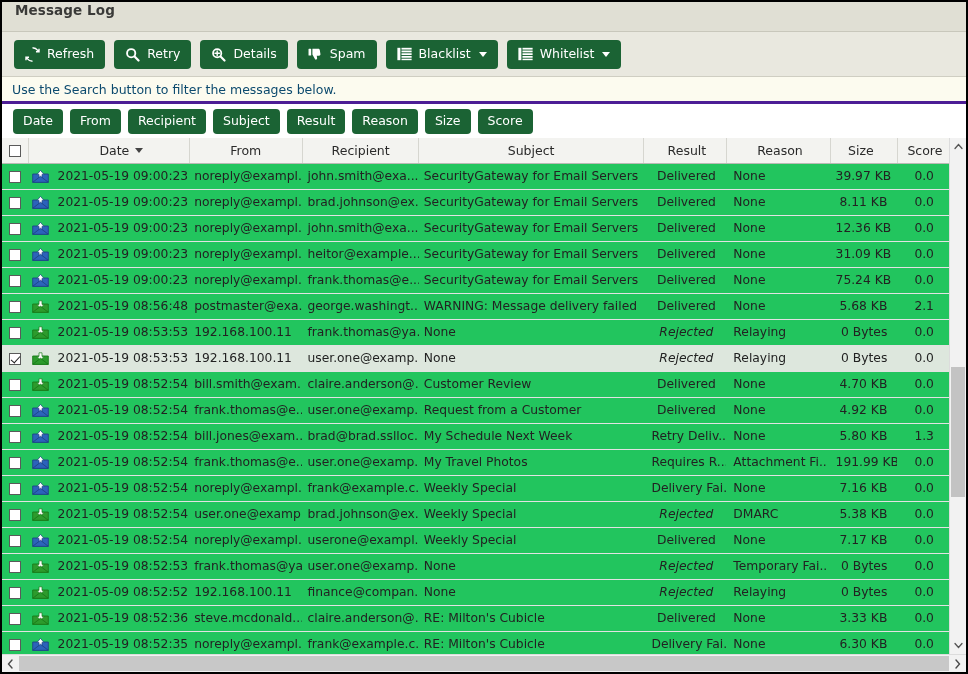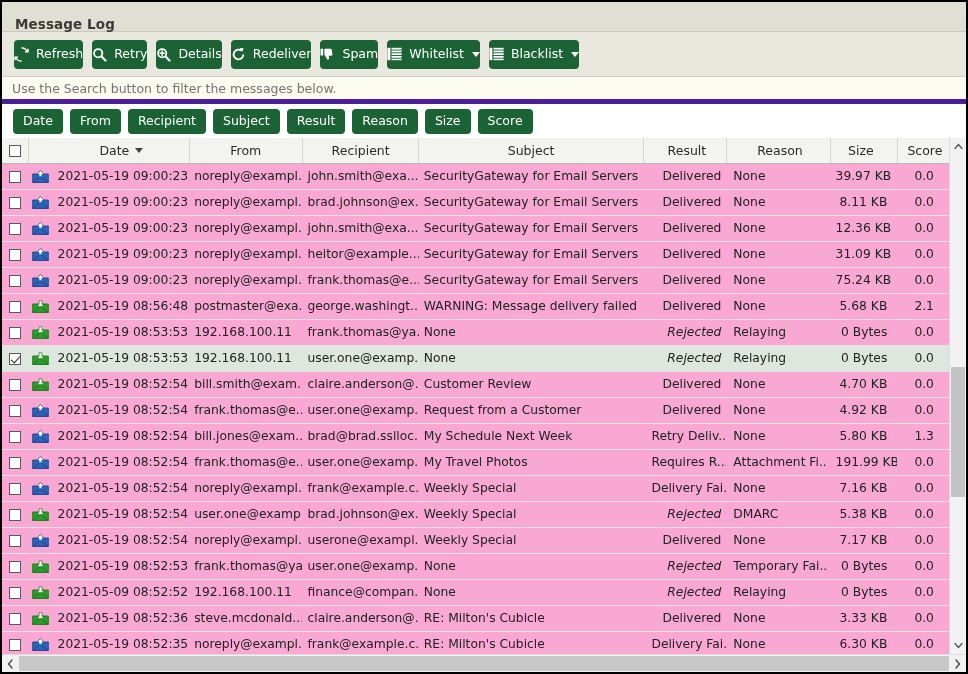--- a/index.html
+++ b/index.html
@@ -19,21 +19,21 @@
     flex-direction: column;
   }
 
   
   .titlebar {
     height: 30px;
     background: #e0dfd4;
     border-bottom: 1px solid #c8c7bb;
     display: flex;
     align-items: flex-start;
-    padding: 14px 0 0 13px;
+    padding: 0 0 0 13px;
     flex: none;
   }
   .titlebar .title {
     font-size: 13.5px;
     font-weight: bold;
     color: #3a3a38;
     letter-spacing: .1px;
   }
 
   
@@ -46,21 +46,21 @@
     padding: 0 0 0 12px;
     gap: 9px;
     flex: none;
   }
   .btn {
     background: #1b6334;
     color: #ffffff;
     border: none;
     border-radius: 4px;
     height: 29px;
-    padding: 0 0;
+    padding: 0 11px;
     display: inline-flex;
     align-items: center;
     gap: 7px;
     font-size: 12.5px;
     font-family: "DejaVu Sans", "Liberation Sans", sans-serif;
     cursor: pointer;
     white-space: nowrap;
     line-height: 1;
   }
   .btn .ic { display: inline-flex; align-items: center; justify-content: center; width: 15px; height: 15px; }
@@ -70,26 +70,26 @@
     border-left: 4.5px solid transparent;
     border-right: 4.5px solid transparent;
     border-top: 5.5px solid #ffffff;
     margin-left: 1px;
   }
 
   
   .infobar {
     height: 27px;
     background: #fcfbef;
-    border-bottom: 5px solid #4c1d95;
+    border-bottom: 3px solid #4c1d95;
     display: flex;
     align-items: center;
     padding-left: 10px;
     font-size: 12.5px;
-    color: #737373;
+    color: #0c4a6e;
     flex: none;
   }
 
   
   .filterbar {
     height: 34px;
     background: #ffffff;
     display: flex;
     align-items: center;
     padding: 0 0 0 11px;
@@ -169,30 +169,30 @@
   table.grid td {
     height: 26px;
     border-bottom: 1px solid #e2e2e2;
     padding: 0 5px;
     color: #222222;
     white-space: nowrap;
     overflow: hidden;
     text-overflow: clip;
     vertical-align: middle;
   }
-  tr.row { background: #f9a8d4; cursor: pointer; }
+  tr.row { background: #22c55e; cursor: pointer; }
   tr.row.selected { background: #dde7dd; }
 
   .c-chk { width: 26px; text-align: center; padding: 0 !important; }
   .c-icon { width: 24px; text-align: center; padding: 0 !important; }
   .c-date { width: 135px; text-align: left; padding-left: 5px !important; }
   .c-from { width: 112px; text-align: left; }
   .c-rcpt { width: 115px; text-align: right; }
   .c-subj { width: 222px; text-align: left; }
-  .c-result { width: 82px; text-align: right; padding-left: 8px !important; }
+  .c-result { width: 82px; text-align: center; padding-left: 8px !important; }
   .c-reason { width: 103px; text-align: left; padding-left: 7px !important; }
   .c-size { width: 66px; text-align: right; padding-right: 10px !important; }
   .c-score { width: 51px; text-align: center; padding-left: 7px !important; }
 
   .cbox {
     width: 12px; height: 12px;
     border: 1px solid #5a5a5a;
     background: #ffffff;
     display: inline-block;
     position: relative;
@@ -297,62 +297,53 @@
           <svg width="15" height="15" viewBox="0 0 16 16">
             <circle cx="6.6" cy="6.6" r="4.4" fill="none" stroke="#ffffff" stroke-width="1.9"></circle>
             <path d="M6.6 4.2v4.8M4.2 6.6h4.8" stroke="#ffffff" stroke-width="1.5" stroke-linecap="round"></path>
             <path d="M10.2 10.2L14.4 14.4" stroke="#ffffff" stroke-width="2.3" stroke-linecap="round"></path>
           </svg>
         </span>
         <span>Details</span>
       </button>
       <button class="btn">
         <span class="ic">
-          <svg width="15" height="15" viewBox="0 0 16 16">
-            <path fill="none" stroke="#ffffff" stroke-width="2" d="M13.2 8a5.2 5.2 0 1 1-2.1-4.2"></path>
-            <path fill="#ffffff" d="M9.2 1.0l4.3 0.4-1.6 3.9z"></path>
-          </svg>
-        </span>
-        <span>Redeliver</span>
-      </button>
-      <button class="btn">
-        <span class="ic">
           <svg width="16" height="15" viewBox="0 0 17 16">
             <rect x="0.6" y="1.6" width="3" height="7.6" rx="0.6" fill="#ffffff"></rect>
             <path fill="#ffffff" d="M5 1.6h6.6c1 0 1.7.7 1.8 1.5l.7 4.4c.15 1.1-.6 1.9-1.6 1.9H9.9l.45 2.6c.14.9-.45 1.7-1.3 1.8-.5.06-.95-.18-1.2-.62L5 8.1z"></path>
           </svg>
         </span>
         <span>Spam</span>
       </button>
       <button class="btn">
         <span class="ic">
           <svg width="15" height="14" viewBox="0 0 16 14">
             <rect x="0.4" y="0.4" width="3.2" height="13.2" fill="#ffffff"></rect>
             <rect x="4.8" y="0.4" width="10.8" height="1.9" fill="#ffffff"></rect>
             <rect x="4.8" y="3.3" width="10.8" height="1.9" fill="#ffffff"></rect>
             <rect x="4.8" y="6.2" width="10.8" height="1.9" fill="#ffffff"></rect>
             <rect x="4.8" y="9.1" width="10.8" height="1.9" fill="#ffffff"></rect>
             <rect x="4.8" y="12.0" width="10.8" height="1.6" fill="#ffffff"></rect>
           </svg>
         </span>
-        <span>Whitelist</span>
+        <span>Blacklist</span>
         <span class="caret"></span>
       </button>
       <button class="btn">
         <span class="ic">
           <svg width="15" height="14" viewBox="0 0 16 14">
             <rect x="0.4" y="0.4" width="3.2" height="13.2" fill="#ffffff"></rect>
             <rect x="4.8" y="0.4" width="10.8" height="1.9" fill="#ffffff"></rect>
             <rect x="4.8" y="3.3" width="10.8" height="1.9" fill="#ffffff"></rect>
             <rect x="4.8" y="6.2" width="10.8" height="1.9" fill="#ffffff"></rect>
             <rect x="4.8" y="9.1" width="10.8" height="1.9" fill="#ffffff"></rect>
             <rect x="4.8" y="12.0" width="10.8" height="1.6" fill="#ffffff"></rect>
           </svg>
         </span>
-        <span>Blacklist</span>
+        <span>Whitelist</span>
         <span class="caret"></span>
       </button>
     </div>
 
   <div class="infobar">
     <span>Use the Search button to filter the messages below.</span>
   </div>
 
   <div class="filterbar" id="chipbar">
       <button class="chip">Date</button>

